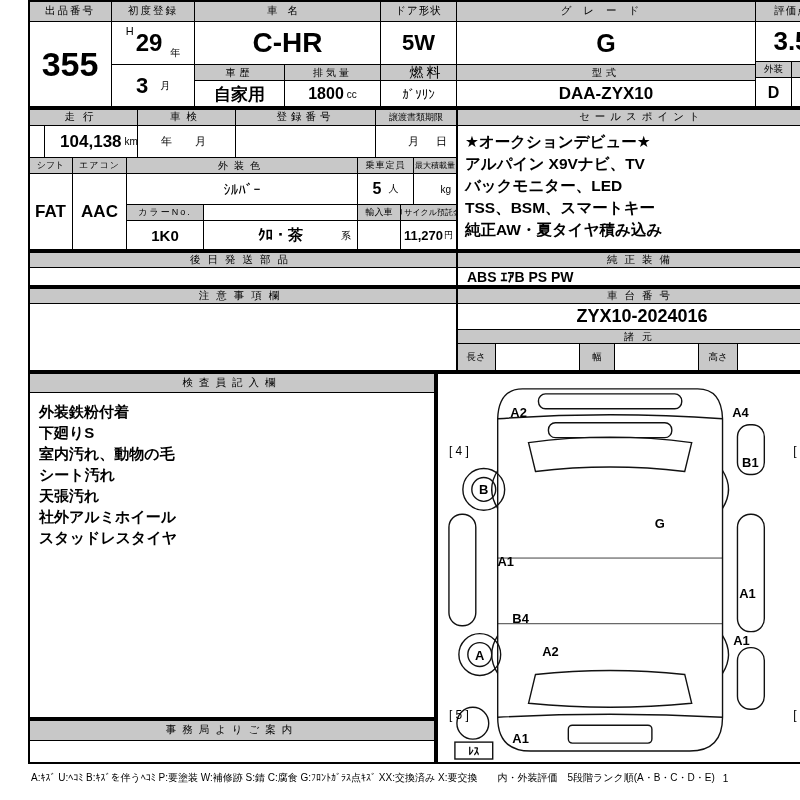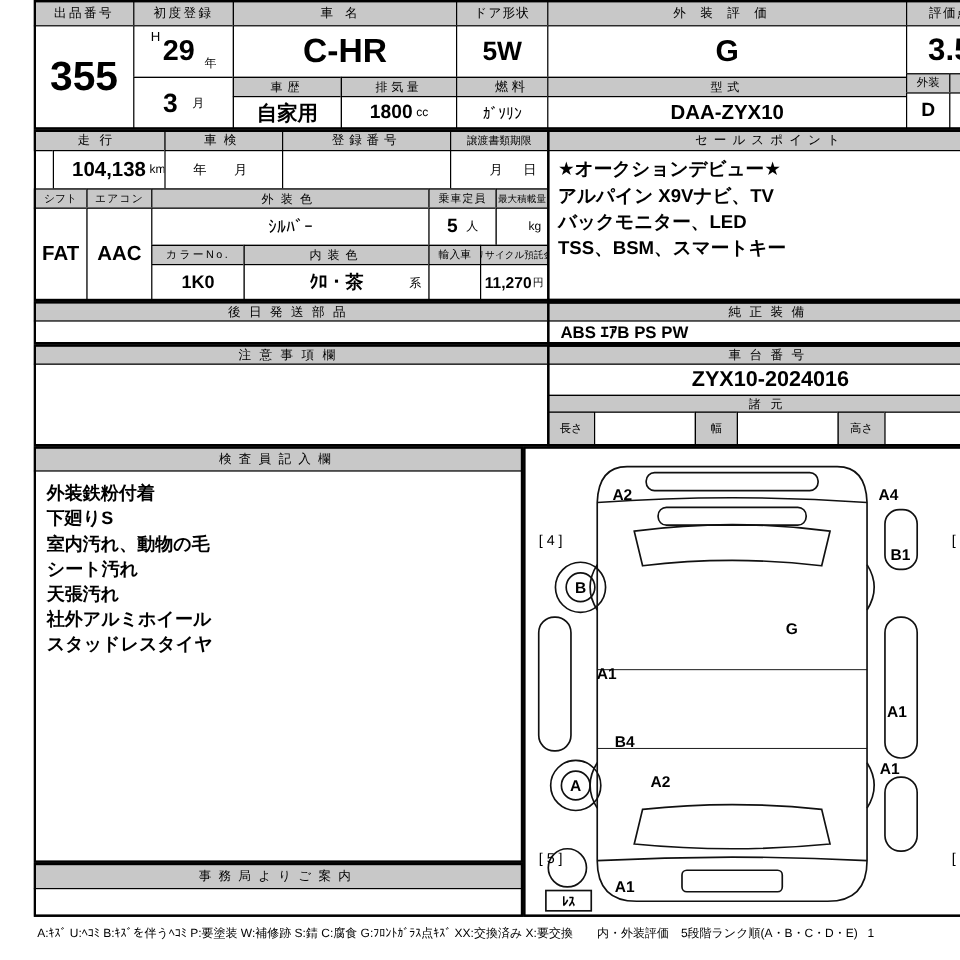--- a/index.html
+++ b/index.html
@@ -45,24 +45,24 @@
   <div class="c b" style="left:166px;top:80px;width:91px;height:28px;font-size:17px">自家用</div>
 
   <div class="c h" style="left:256px;top:64px;width:97px;height:17px;font-size:10px;letter-spacing:3px">排気量</div>
   <div class="c" style="left:256px;top:80px;width:97px;height:28px">
     <span class="b" style="font-size:16px">1800</span>
     <span class="u">cc</span>
   </div>
 
   <div class="c h" style="left:352px;top:0;width:77px;height:22px;letter-spacing:1px">ドア形状</div>
   <div class="c b" style="left:352px;top:21px;width:77px;height:44px;font-size:22px">5W</div>
-  <div class="c h" style="left:352px;top:64px;width:93px;height:17px;font-size:11px;letter-spacing:3px">燃料</div>
+  <div class="c h" style="left:352px;top:64px;width:93px;height:17px;font-size:14px;letter-spacing:3px">燃料</div>
   <div class="c" style="left:352px;top:80px;width:77px;height:28px;font-size:13px">ｶﾞｿﾘﾝ</div>
 
-  <div class="c h" style="left:428px;top:0;width:300px;height:22px;letter-spacing:12px">外装評価</div>
+  <div class="c h" style="left:428px;top:0;width:300px;height:22px;letter-spacing:12px">グレード</div>
   <div class="c b" style="left:428px;top:21px;width:300px;height:44px;font-size:25px">G</div>
   <div class="c h" style="left:428px;top:64px;width:300px;height:17px;font-size:10px;letter-spacing:4px">型式</div>
   <div class="c b" style="left:428px;top:80px;width:300px;height:28px;font-size:17px">DAA-ZYX10</div>
 
   <div class="c h" style="left:727px;top:0;width:73px;height:22px;letter-spacing:1px">評価点</div>
   <div class="c b" style="left:727px;top:21px;width:73px;height:41px;font-size:26px">3.5</div>
   <div class="c h" style="left:727px;top:61px;width:37px;height:17px;font-size:9.5px;letter-spacing:0">外装</div>
   <div class="c h" style="left:763px;top:61px;width:37px;height:17px;font-size:9.5px;letter-spacing:0">内装</div>
   <div class="c b" style="left:727px;top:77px;width:37px;height:31px;font-size:16px">D</div>
   <div class="c b" style="left:763px;top:77px;width:37px;height:31px;font-size:16px">C</div>
@@ -81,20 +81,21 @@
 
   <div class="c h" style="left:347px;top:108px;width:82px;height:18px;font-size:9px;letter-spacing:0">譲渡書類期限</div>
   <div class="c" style="left:347px;top:125px;width:82px;height:33px;font-size:11px;justify-content:flex-end;padding-right:6px;letter-spacing:3px">月　日</div>
 
   <div class="c h" style="left:428px;top:108px;width:372px;height:18px;letter-spacing:5px">セールスポイント</div>
   <div class="c col lines" style="left:428px;top:125px;width:372px;height:126px">
     <div>★オークションデビュー★</div>
     <div>アルパイン X9Vナビ、TV</div>
     <div>バックモニター、LED</div>
     <div>TSS、BSM、スマートキー</div>
+    <div>純正AW・夏タイヤ積み込み</div>
   </div>
 
   <div class="c h" style="left:0;top:157px;width:45px;height:17px;font-size:9px;letter-spacing:0">シフト</div>
   <div class="c h" style="left:44px;top:157px;width:55px;height:17px;font-size:9px;letter-spacing:1px">エアコン</div>
   <div class="c b" style="left:0;top:173px;width:45px;height:78px;font-size:17px">FAT</div>
   <div class="c b" style="left:44px;top:173px;width:55px;height:78px;font-size:17px">AAC</div>
 
   <div class="c h" style="left:98px;top:157px;width:232px;height:17px;font-size:10px;letter-spacing:6px">外装色</div>
   <div class="c" style="left:98px;top:173px;width:232px;height:32px;font-size:15px">ｼﾙﾊﾞｰ</div>
 
@@ -103,21 +104,20 @@
     <span class="b" style="font-size:16px">5</span>
     <span style="font-size:10px;margin-left:7px">人</span>
   </div>
 
   <div class="c h" style="left:385px;top:157px;width:44px;height:17px;font-size:8px;letter-spacing:0">最大積載量</div>
   <div class="c" style="left:385px;top:173px;width:44px;height:32px;font-size:10px;justify-content:flex-end;padding-right:5px">kg</div>
 
   <div class="c h" style="left:98px;top:204px;width:78px;height:17px;font-size:9px;letter-spacing:2px">カラーNo.</div>
   <div class="c b" style="left:98px;top:220px;width:78px;height:31px;font-size:15px">1K0</div>
 
-  <div class="c h" style="left:175px;top:204px;width:155px;height:17px;font-size:10px;letter-spacing:5px">内装色</div>
   <div class="c" style="left:175px;top:220px;width:155px;height:31px">
     <span class="b" style="font-size:15px">ｸﾛ・茶</span>
     <span style="position:absolute;right:6px;font-size:10px">系</span>
   </div>
 
   <div class="c h" style="left:329px;top:204px;width:44px;height:17px;font-size:9px;letter-spacing:0">輸入車</div>
   <div class="c" style="left:329px;top:220px;width:44px;height:31px"></div>
 
   <div class="c h" style="left:372px;top:204px;width:57px;height:17px;font-size:8px;letter-spacing:0">リサイクル預託金</div>
   <div class="c" style="left:372px;top:220px;width:57px;height:31px">

